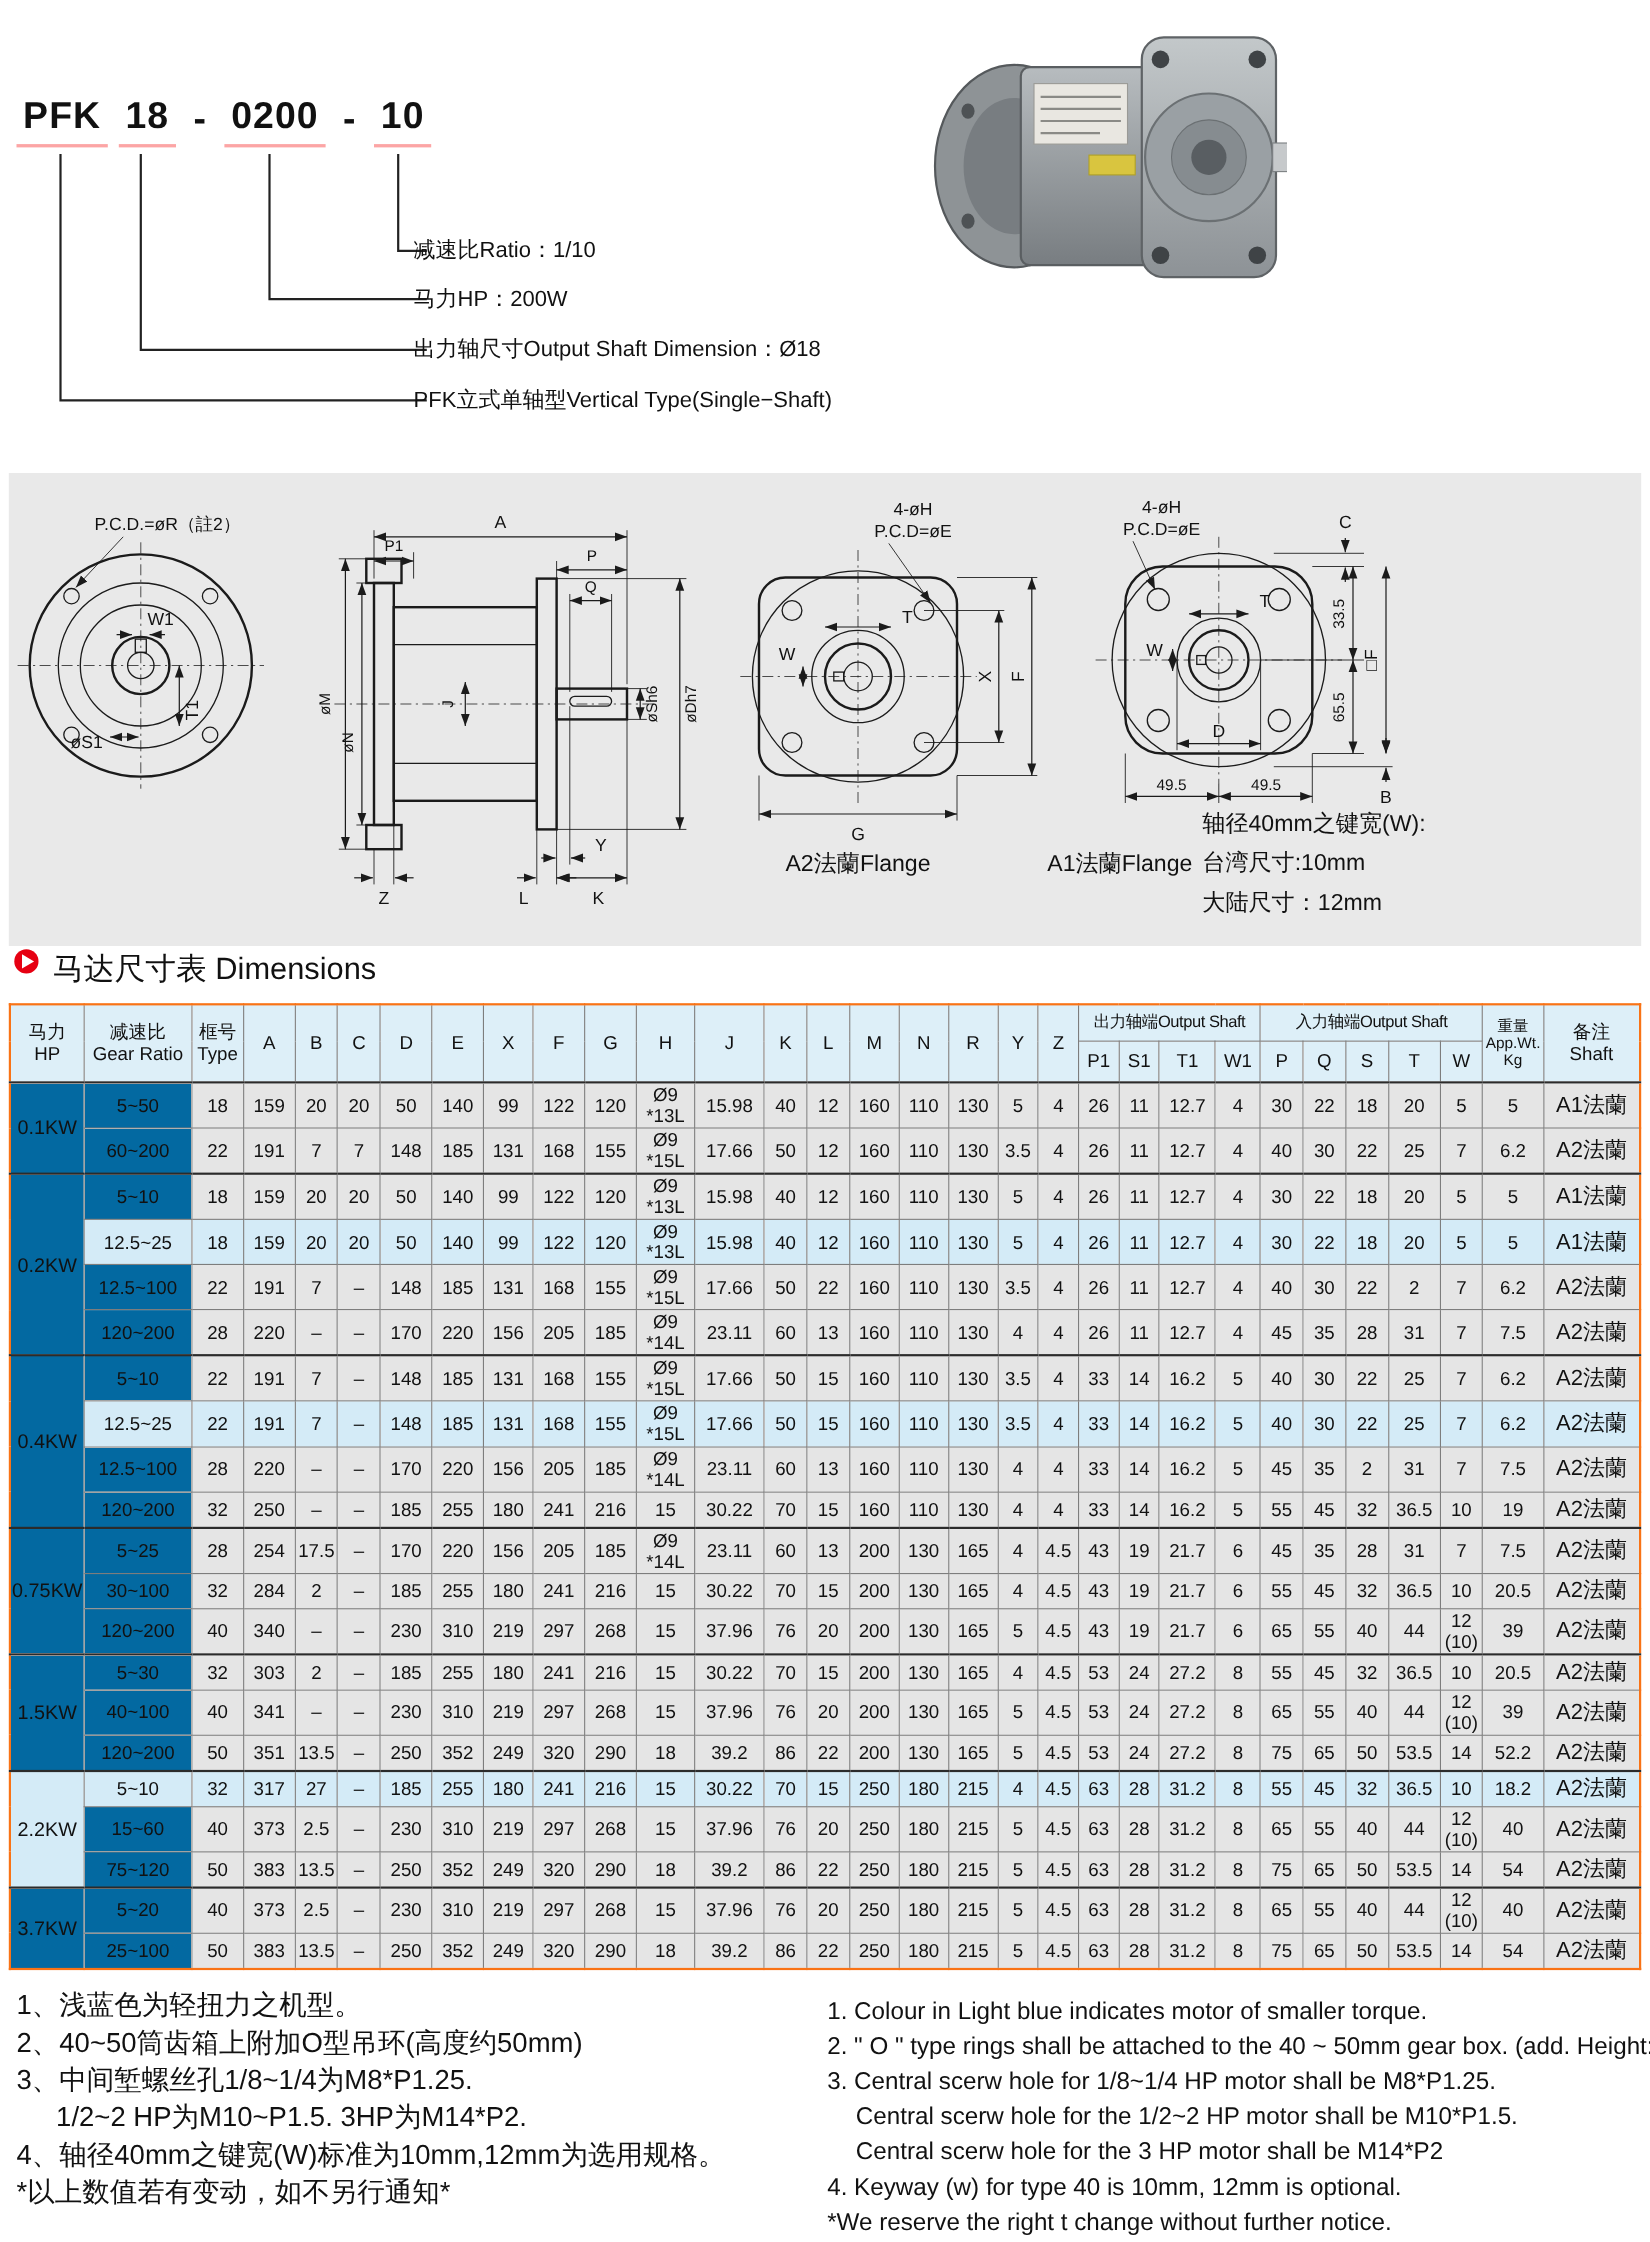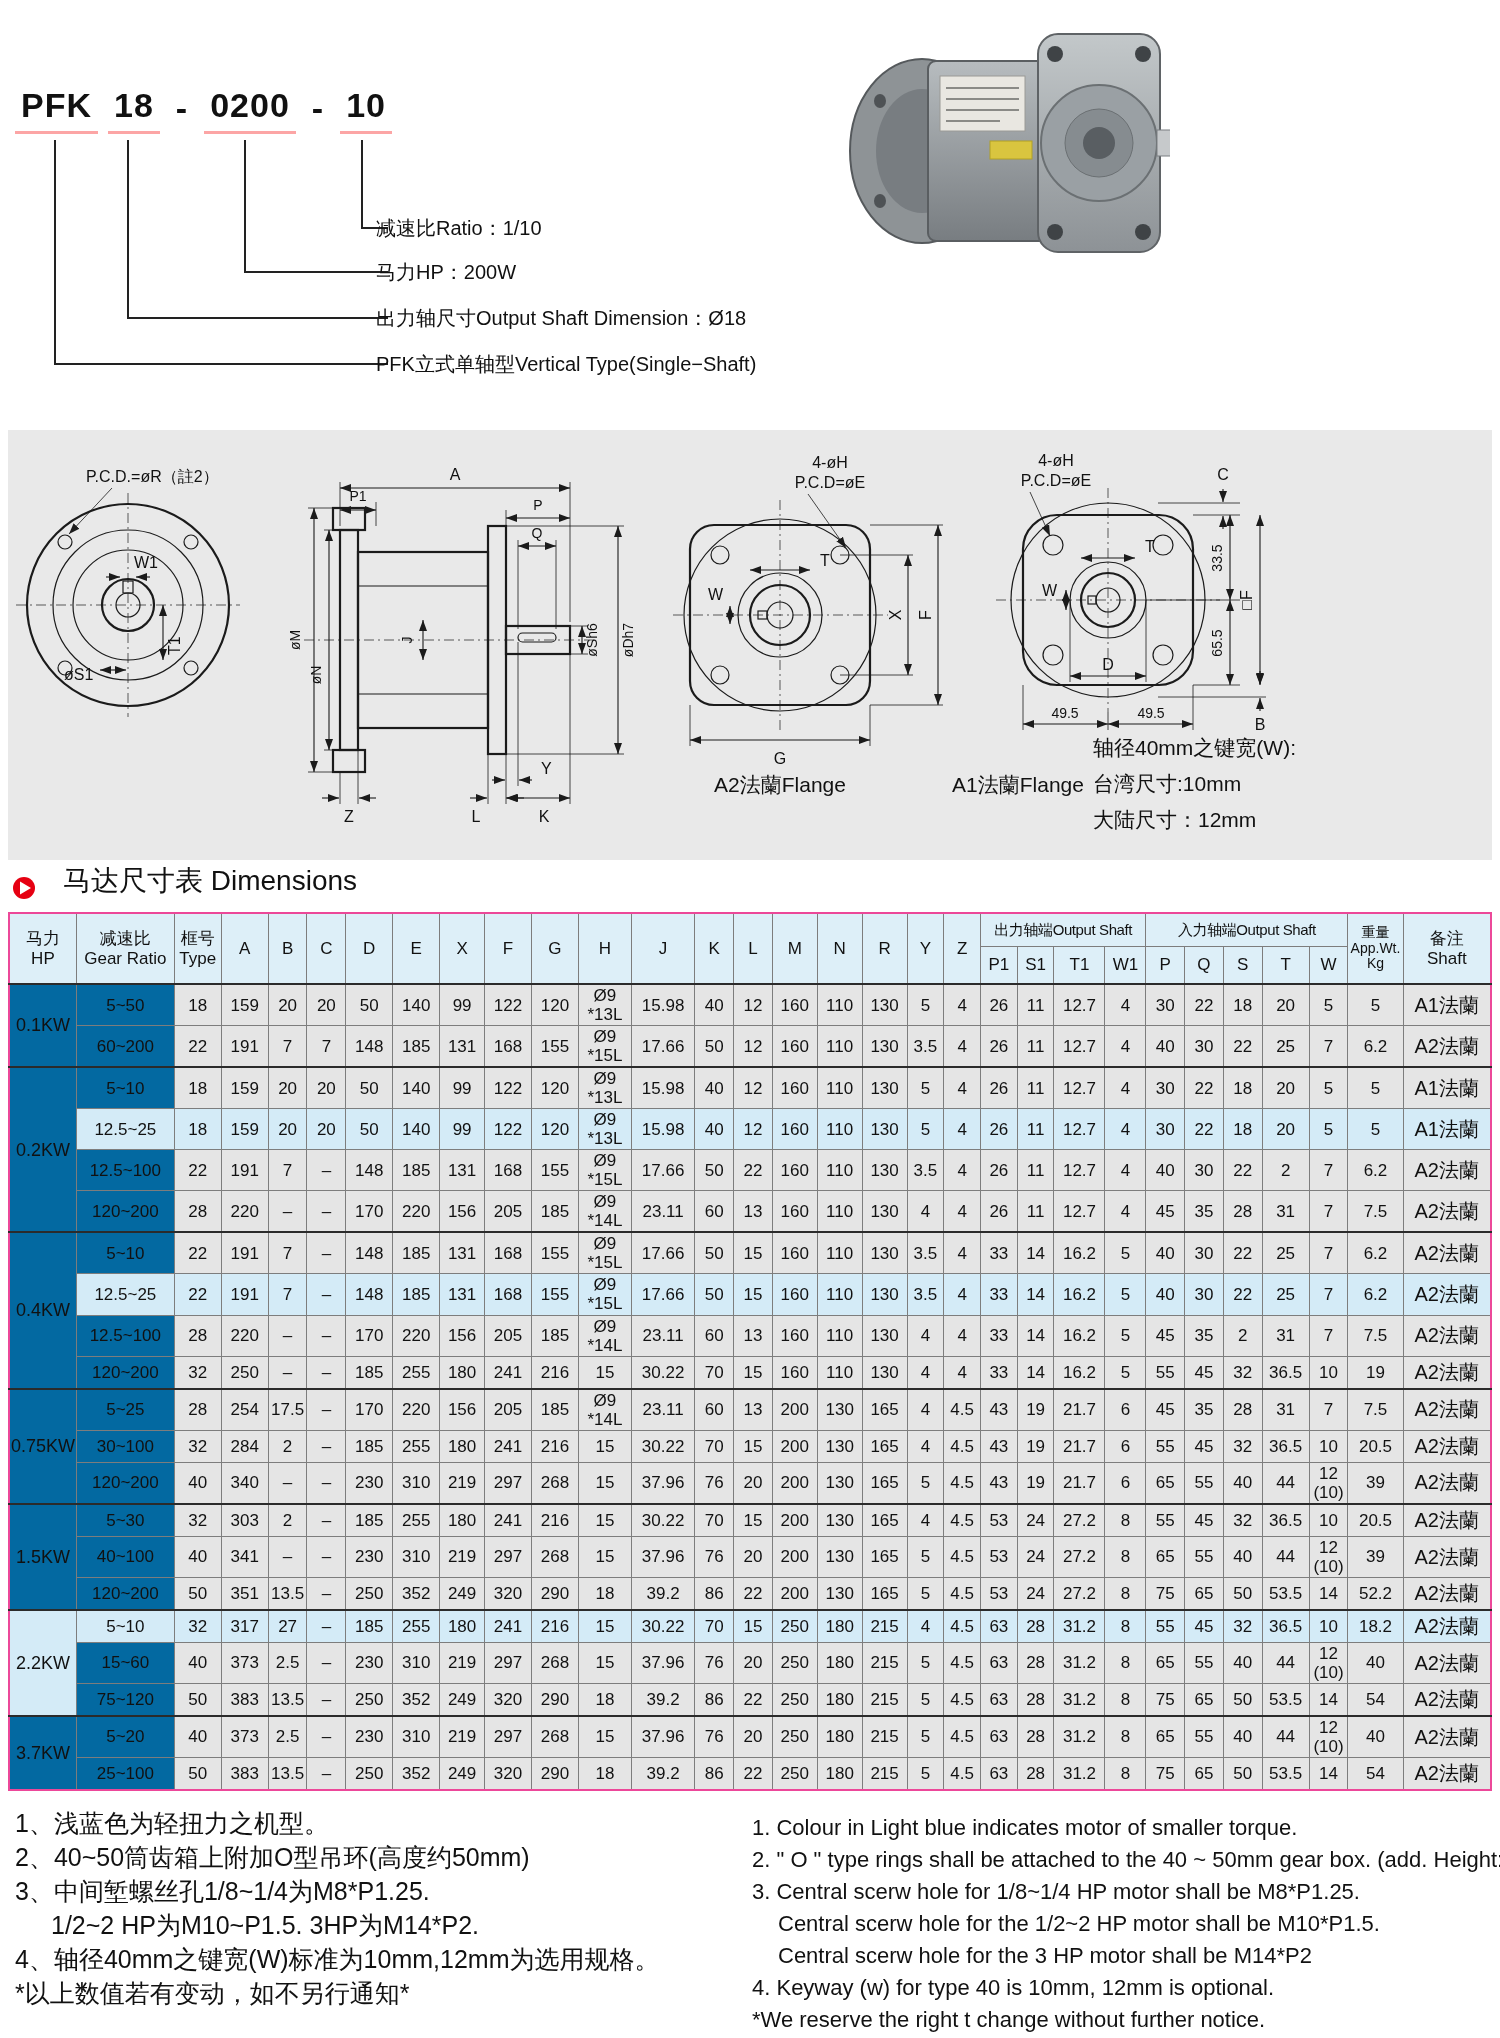--- a/index.html
+++ b/index.html
@@ -19,27 +19,27 @@
   .ol{fill:none;stroke:#1b1b1b;stroke-width:2.2;}
   .tl{fill:none;stroke:#1b1b1b;stroke-width:1.2;}
   .cl{stroke:#1b1b1b;stroke-width:0.7;stroke-dasharray:10 4 2 4;}
   .ext{stroke:#1b1b1b;stroke-width:0.8;}
   .dim{stroke:#1b1b1b;stroke-width:1.1;fill:none;}
   .dt{font-size:16px;fill:#111;}
   .dts{font-size:14px;fill:#111;}
   .dcap{font-size:21px;fill:#111;}
   .dnote{font-size:21px;fill:#111;}
   
-  .tbl-title{position:absolute;left:12px;top:862px;display:flex;align-items:flex-end;gap:27px;
+  .tbl-title{position:absolute;left:12px;top:862px;display:flex;align-items:flex-start;gap:12px;
              font-size:28px;color:#111;}
   .dim-table{position:absolute;left:8px;top:912px;width:1484px;border-collapse:collapse;
              table-layout:fixed;text-align:center;}
   .dim-table th,.dim-table td{border:1px solid #7d7d7d;padding:1px 1px;line-height:1.12;
              white-space:pre-line;overflow:hidden;font-weight:normal;}
-  .dim-table{border:2px solid #ec4899;}
+  .dim-table{border:2px solid #f97316;}
   .dim-table th{background:#ddeff8;font-size:17px;height:34px;}
   .dim-table th.grp{font-size:15px;letter-spacing:-0.4px;height:30px;}
   .dim-table th.wth{font-size:14px;line-height:1.1;margin-left:16px;}
   .dim-table td{background:#e5e5e5;font-size:17px;height:29px;}
   .dim-table td.hpcell,.dim-table td.ratio{background:#0369a1;}
   .dim-table td.hpcell{font-size:18px;}
   .dim-table td.rmk{font-size:20px;}
   .dim-table tr.blue td{background:#d4ebf7;}
   .dim-table tr.gstart td{border-top:2px solid #2b2b2b;}
   .dim-table thead tr:last-child th{border-bottom:2px solid #2b2b2b;}

